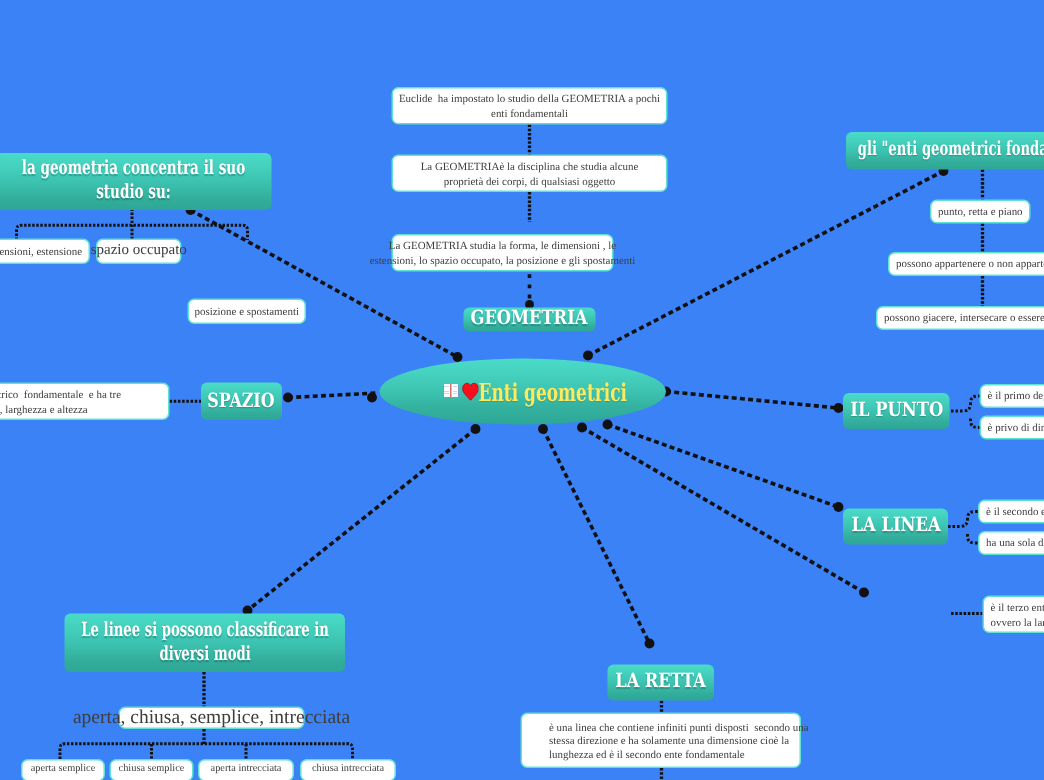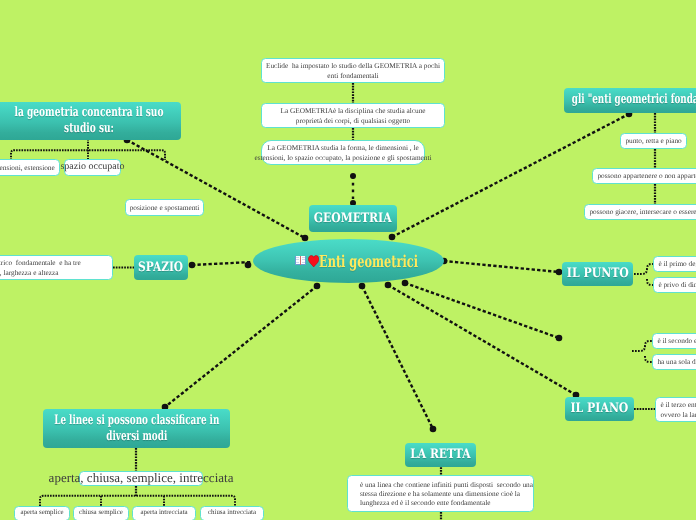--- a/index.html
+++ b/index.html
@@ -1,21 +1,21 @@
 <!DOCTYPE html>
 <html><head>
 <meta charset="utf-8">
 <style>
   html,body{margin:0;padding:0;background:#ffffff;}
   *{-webkit-font-smoothing:antialiased;}
   #stage{will-change:transform;}
   body{width:696px;height:520px;overflow:hidden;
        font-family:"Liberation Serif",serif;
        -webkit-font-smoothing:antialiased;text-rendering:geometricPrecision;}
-  #stage{position:relative;width:696px;height:520px;background:#bef264;overflow:hidden;}
+  #stage{position:relative;width:696px;height:520px;background:#3b82f6;overflow:hidden;}
   svg#wires{position:absolute;left:0;top:0;width:696px;height:520px;pointer-events:none;}
   .node{position:absolute;box-sizing:border-box;}
 
   
   .leaf{background:#ffffff;border:1.7px solid #5fe2d0;border-radius:4.5px;color:#3d3d3d;
         font-family:"Liberation Serif",serif;display:flex;align-items:center;justify-content:center;
         text-align:center;line-height:1.24;white-space:pre;}
   .leaf.lft{justify-content:flex-start;text-align:left;padding-left:4.4px;}
   .leaf.auto{width:auto !important;padding-right:4.4px;}
 
@@ -107,25 +107,25 @@
   </svg>
 
   <div class="node leaf" style="left:261px;top:58px;width:184px;height:25px;font-size:7.3px;">
     <span>Euclide  ha impostato lo studio della GEOMETRIA a pochi
 enti fondamentali</span>
   </div>
   <div class="node leaf" style="left:261px;top:103px;width:184px;height:25px;font-size:7.3px;">
     <span>La GEOMETRIAè la disciplina che studia alcune
 proprietà dei corpi, di qualsiasi oggetto</span>
   </div>
-  <div class="node leaf" style="left:261px;top:140px;width:164px;height:25px;font-size:7.3px;border-radius:10px;">
+  <div class="node leaf" style="left:261px;top:156px;width:148px;height:25px;font-size:7.3px;">
     <span>La GEOMETRIA studia la forma, le dimensioni , le
 estensioni, lo spazio occupato, la posizione e gli spostamenti</span>
   </div>
-  <div class="node topic" style="left:309px;top:205px;width:88px;height:27px;font-size:13px;--sx:0.836;">
+  <div class="node topic" style="left:309px;top:205px;width:88px;height:16px;font-size:13px;--sx:0.836;">
     <span>GEOMETRIA</span>
   </div>
 
   <div class="node topic" style="left:-3px;top:101.5px;width:184px;height:38px;font-size:13px;--sx:0.696;">
     <span>la geometria concentra il suo
 studio su:</span>
   </div>
   <div class="node leaf" style="left:-17px;top:159px;width:77px;height:17px;font-size:7.3px;">
     <span>dimensioni, estensione</span>
   </div>
@@ -160,39 +160,39 @@
   <div class="node topic" style="left:562px;top:262px;width:71px;height:24px;font-size:13px;--sx:0.841;">
     <span>IL PUNTO</span>
   </div>
   <div class="node leaf lft auto" style="left:653px;top:256px;width:92px;height:16px;font-size:7.3px;">
     <span>è il primo degli enti fondamentali</span>
   </div>
   <div class="node leaf lft auto" style="left:653px;top:277px;width:92px;height:16px;font-size:7.3px;">
     <span>è privo di dimensioni</span>
   </div>
 
+  <div class="node topic" style="left:562px;top:339px;width:70px;height:24px;font-size:13px;--sx:0.84;">
+    <span>LA LINEA</span>
+  </div>
   <div class="node leaf lft auto" style="left:652px;top:333px;width:92px;height:16px;font-size:7.3px;">
     <span>è il secondo ente fondamentale</span>
   </div>
   <div class="node leaf lft auto" style="left:652px;top:354px;width:92px;height:16px;font-size:7.3px;">
     <span>ha una sola dimensione</span>
   </div>
 
-  <div class="node topic" style="left:565px;top:397px;width:69px;height:24px;font-size:13px;--sx:0.84;">
-    <span>IL PIANO</span>
-  </div>
   <div class="node leaf lft auto" style="left:655px;top:397px;width:92px;height:25px;font-size:7.3px;">
     <span>è il terzo ente fondamentale
 ovvero la larghezza</span>
   </div>
 
   <div class="node topic" style="left:405px;top:431px;width:71px;height:24px;font-size:13px;margin-top:12px;--sx:0.829;">
     <span>LA RETTA</span>
   </div>
-  <div class="node leaf" style="left:347px;top:475px;width:187px;height:37px;font-size:7.3px;justify-content:flex-end;padding-left:18px;text-align:left;">
+  <div class="node leaf" style="left:347px;top:475px;width:187px;height:37px;font-size:7.3px;justify-content:flex-start;padding-left:18px;text-align:left;">
     <span>è una linea che contiene infiniti punti disposti  secondo una
 stessa direzione e ha solamente una dimensione cioè la
 lunghezza ed è il secondo ente fondamentale</span>
   </div>
 
   <div class="node topic" style="left:43px;top:409px;width:187px;height:39px;font-size:13px;--sx:0.678;">
     <span>Le linee si possono classificare in
 diversi modi</span>
   </div>
   <div class="node leaf" style="left:79px;top:471px;width:124px;height:15px;font-size:13px;">

